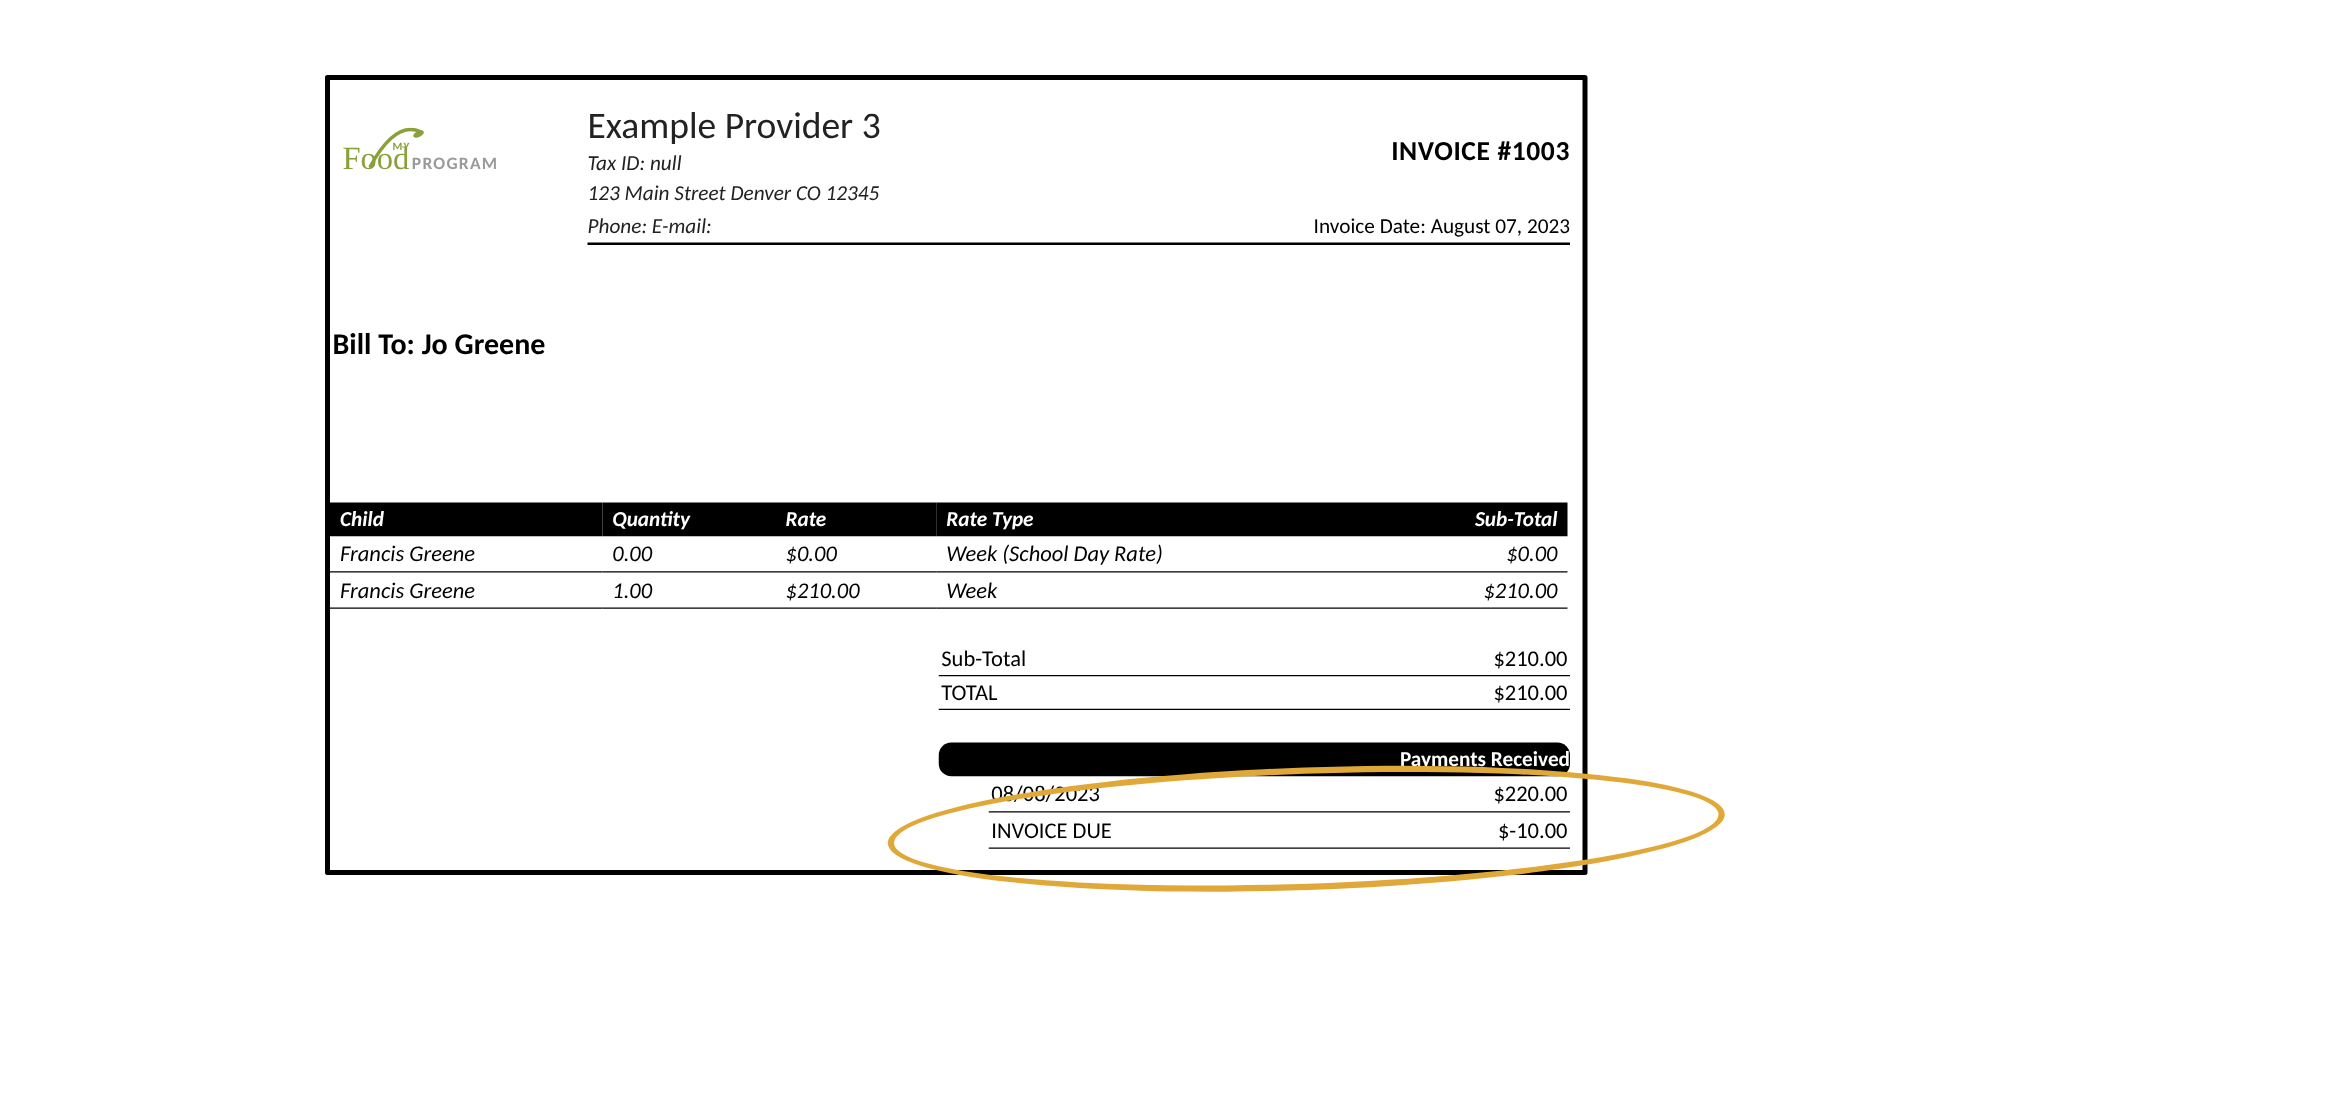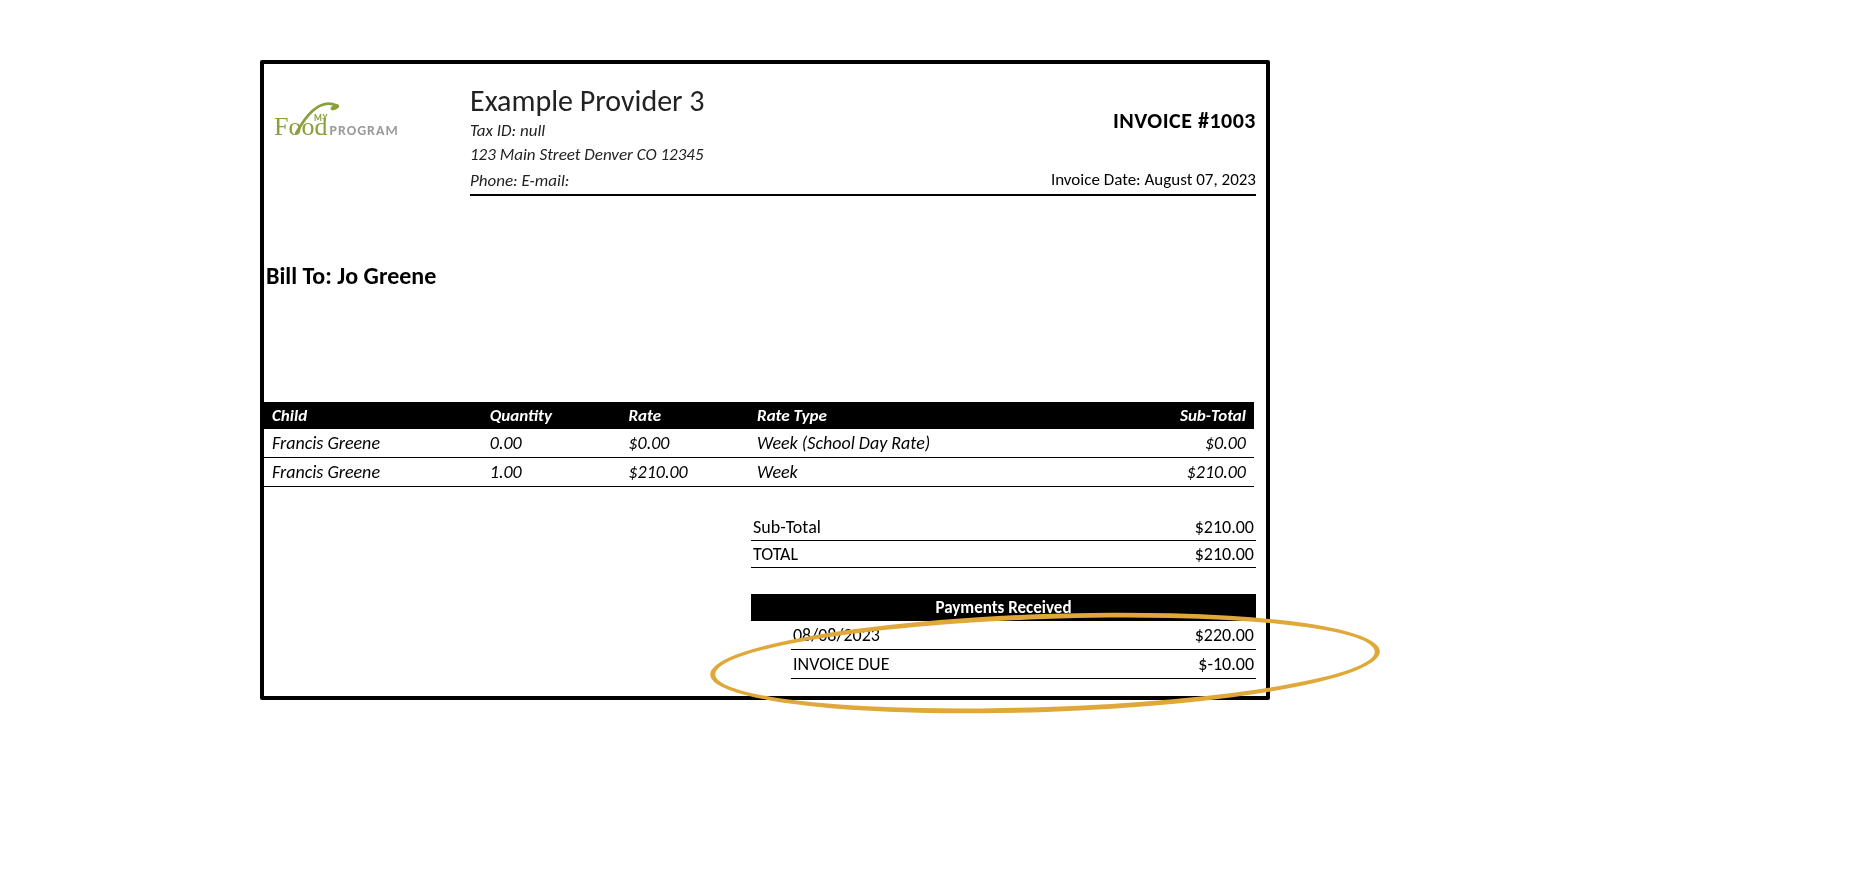--- a/index.html
+++ b/index.html
@@ -11,41 +11,41 @@
   .logo-my{font-size:9px;color:#8aa03a;font-weight:600;letter-spacing:1px;position:absolute;left:40px;top:0;}
   .logo-swoosh{position:absolute;left:15px;top:-10px;width:55px;height:40px;}
   .logo-text{display:flex;align-items:flex-end;}
   .logo-food{color:#8aa03a;font-size:26px;font-weight:400;font-family:"Brush Script MT","Segoe Script",cursive;letter-spacing:0px;}
   .logo-program{color:#9a9a9a;font-size:14px;letter-spacing:1px;font-weight:600;margin-left:2px;margin-bottom:3px;}
   
   .hdr{position:absolute;left:206px;top:18px;right:10px;}
   .provider{font-size:30px;color:#222;font-weight:400;}
   .tax,.addr,.contact{font-size:17px;font-style:italic;color:#222;line-height:1.4;}
   .invnum{position:absolute;right:0;top:25px;font-size:22px;font-weight:700;letter-spacing:0.5px;}
-  .hdr-row{display:flex;justify-content:space-between;align-items:flex-start;border-bottom:2px solid #000;padding-bottom:2px;margin-top:2px;}
+  .hdr-row{display:flex;justify-content:space-between;align-items:center;border-bottom:2px solid #000;padding-bottom:2px;margin-top:2px;}
   .invdate{font-size:17px;}
   
   .billto{position:absolute;left:2px;top:197px;font-size:24px;font-weight:bold;}
   
   .meta{position:absolute;left:10px;right:10px;top:242px;border-collapse:collapse;width:calc(100% - 20px);}
   .meta th{background:#000;color:#fff;font-weight:700;font-size:17px;padding:3px 0;border-right:2px solid #fff;}
   .meta th:last-child{border-right:none;}
   .meta td{background:#fff;text-align:center;font-size:18px;padding:2px 0;border:1px solid #000;}
   
   .lines{position:absolute;left:0;right:10px;top:338px;width:calc(100% - 12px);border-collapse:collapse;font-style:italic;}
   .lines th{background:#000;color:#fff;font-size:17px;font-weight:700;text-align:left;padding:3px 8px;}
   .lines th.r{text-align:right;}
   .lines td{font-size:18px;padding:3px 8px;border-bottom:1px solid #000;text-align:left;}
   .lines td.r{text-align:right;}
   
   .totals{position:absolute;right:10px;top:450px;width:505px;}
   .trow{display:flex;justify-content:space-between;border-bottom:1px solid #000;padding:2px 2px;font-size:18px;}
   
   .payments{position:absolute;right:10px;top:530px;width:505px;}
-  .phead{background:#000;color:#fff;text-align:center;font-weight:700;font-size:17px;padding:3px 0;}
+  .phead{background:#000;color:#fff;text-align:right;font-weight:700;font-size:17px;padding:3px 0;border-radius:10px;}
   .prow{display:flex;justify-content:space-between;border-bottom:1px solid #000;padding:3px 2px;font-size:18px;margin-left:40px;}
   
   .ring{position:absolute;left:710px;top:614px;width:660px;height:88px;border:5px solid #e0a838;border-radius:50%;transform:rotate(-2deg);pointer-events:none;}
 </style>
 </head>
 <body>
 
 <div class="page">
  <div class="inner">
 

